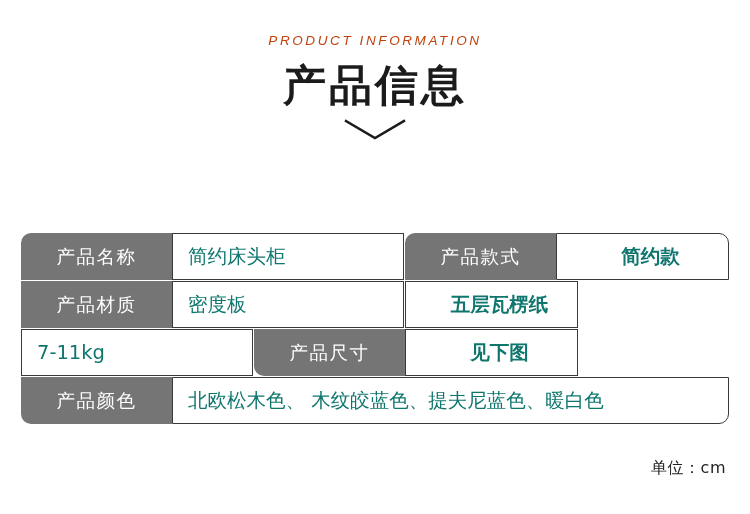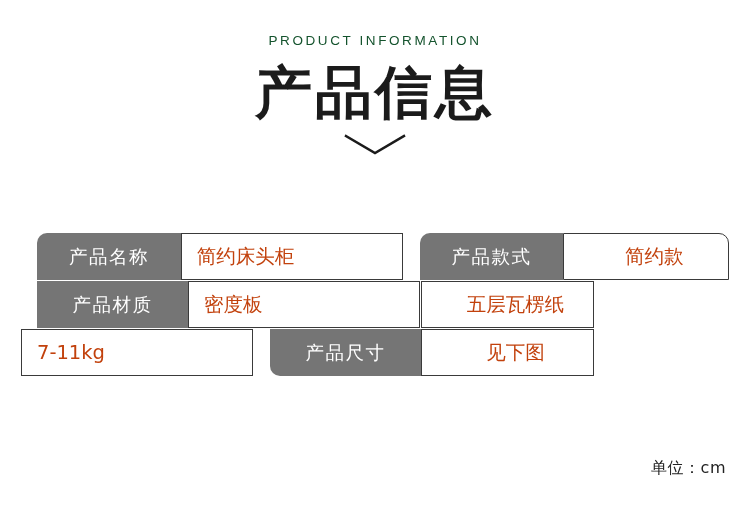--- a/index.html
+++ b/index.html
@@ -16,27 +16,28 @@
   }
 
   
   .header {
     padding-top: 34px;
     text-align: center;
   }
   .eyebrow {
     font-size: 13.5px;
     letter-spacing: 2.6px;
-    color: #14532d;
+    color: #c2410c;
     font-weight: 400;
     line-height: 1;
+    font-style: italic;
   }
   .main-title {
     margin-top: 14px;
-    font-size: 57px;
+    font-size: 43px;
     font-weight: 700;
     color: #1b1b1b;
     letter-spacing: 3px;
     line-height: 1.08;
     font-family: "DejaVu Sans", "Liberation Sans", sans-serif;
   }
   .chevron-wrap {
     margin-top: 9px;
     height: 26px;
     display: flex;
@@ -67,33 +68,33 @@
     font-family: "DejaVu Sans", "Liberation Sans", sans-serif;
   }
 
   .label-cell {
     background: #757575;
     color: #ffffff;
     font-size: 18.5px;
     letter-spacing: 1.5px;
     justify-content: center;
     font-weight: 400;
-    margin-left: 16px;
   }
   .value-cell {
     background: #ffffff;
-    color: #c2410c;
+    color: #0f766e;
     font-size: 19.5px;
     border: 1px solid #3a3a3a;
     padding-left: 15px;
     font-weight: 400;
   }
   .value-cell.centered {
     justify-content: center;
     padding-left: 16px;
+    font-weight: bold;
   }
 
   
   .w-label  { width: 151px; }
   .w-val-a  { width: 232px; }
   .w-gap    { width: 1px; background:#ffffff; }
   .w-label2 { width: 151px; }
   .w-val-b  { width: 173px; }
   .w-val-full { width: 557px; }
 
@@ -150,16 +151,20 @@
     <div class="cell value-cell centered w-val-b">五层瓦楞纸</div>
   </div>
 
   <div class="spec-row">
     <div class="cell value-cell w-val-a">7-11kg</div>
     <div class="w-gap"></div>
     <div class="cell label-cell w-label2 gr-bl">产品尺寸</div>
     <div class="cell value-cell centered w-val-b">见下图</div>
   </div>
 
+  <div class="spec-row">
+    <div class="cell label-cell w-label r-bl gr-bl">产品颜色</div>
+    <div class="cell value-cell w-val-full r-br">北欧松木色、 木纹皎蓝色、提夫尼蓝色、暖白色</div>
+  </div>
 
 </div>
 
 <div class="unit-note">单位：cm</div>
 
 </body></html>

